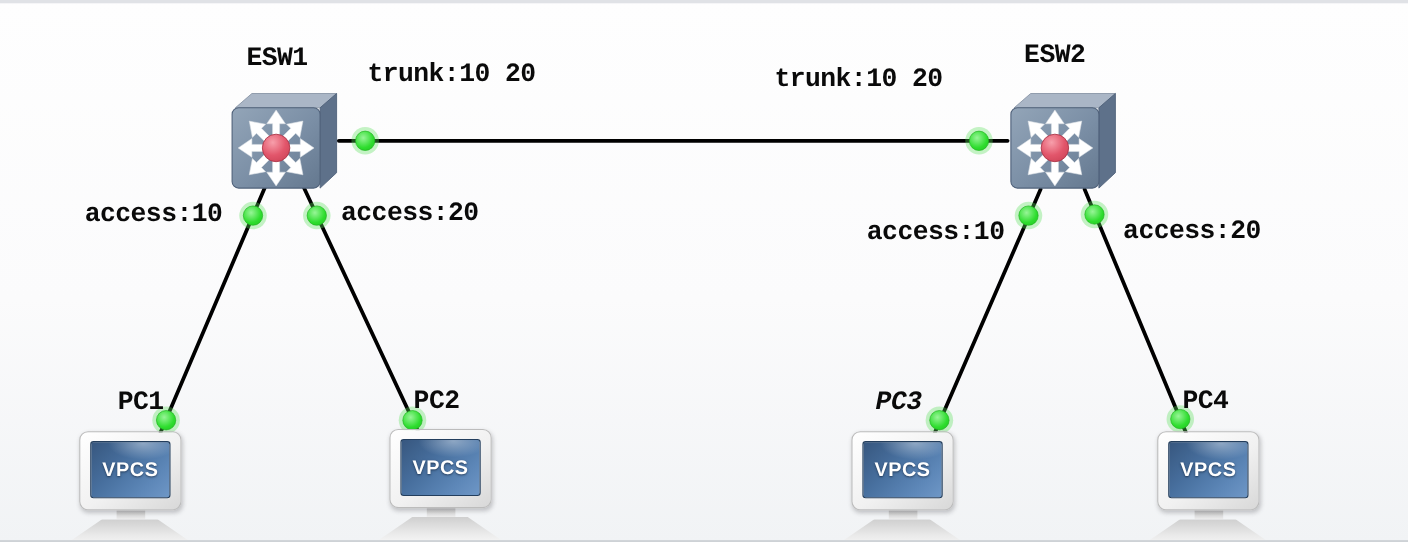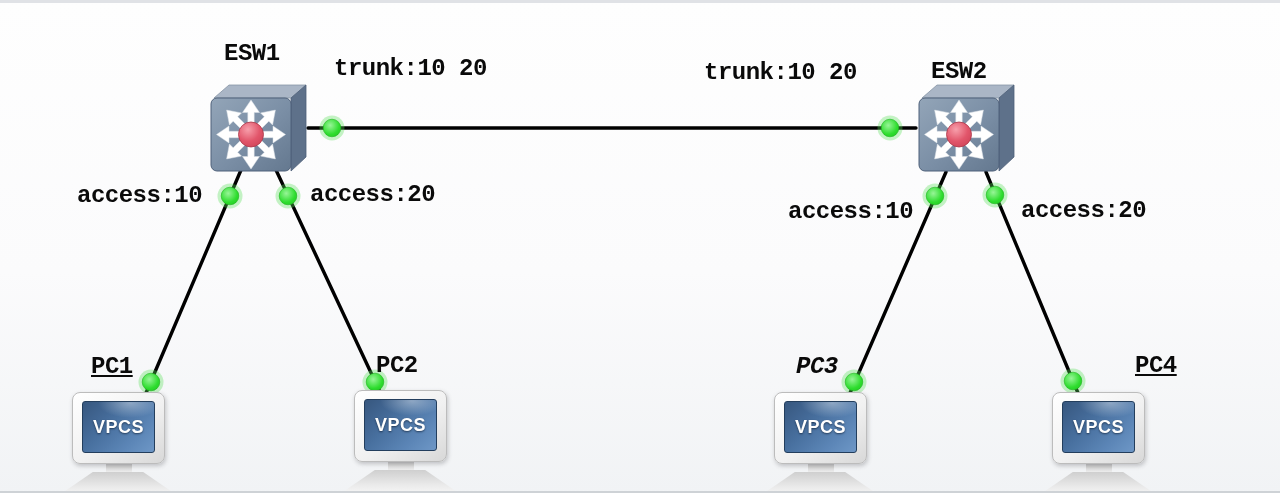--- a/index.html
+++ b/index.html
@@ -240,25 +240,25 @@
     <div class="monitor">
       <div class="screen">
         <span class="vpcs">VPCS</span>
       </div>
     </div>
     <div class="neck"></div>
     <div class="base"></div>
   </div>
 
   <div class="net-label" style="left:224px; top:42px;text-align:right;">ESW1</div>
-  <div class="net-label" style="left:931px; top:60px;">ESW2</div>
-  <div class="net-label" style="left:91px; top:355px;text-decoration:underline;">PC1</div>
+  <div class="net-label" style="left:931px; top:39px;">ESW2</div>
+  <div class="net-label" style="left:107px; top:355px;">PC1</div>
   <div class="net-label" style="left:376px; top:354px;">PC2</div>
   <div class="net-label" style="left:796px; top:355px;font-style:italic;">PC3</div>
-  <div class="net-label" style="left:1135px; top:354px;text-decoration:underline;">PC4</div>
+  <div class="net-label" style="left:1075px; top:354px;">PC4</div>
 
   <div class="net-label" style="left:334px; top:57px;">trunk:10 20</div>
   <div class="net-label" style="left:704px; top:61px;">trunk:10 20</div>
   <div class="net-label" style="left:77px; top:184px;">access:10</div>
   <div class="net-label" style="left:310px; top:183px;">access:20</div>
   <div class="net-label" style="left:788px; top:200px;">access:10</div>
   <div class="net-label" style="left:1021px; top:199px;">access:20</div>
 
 </div>
 

